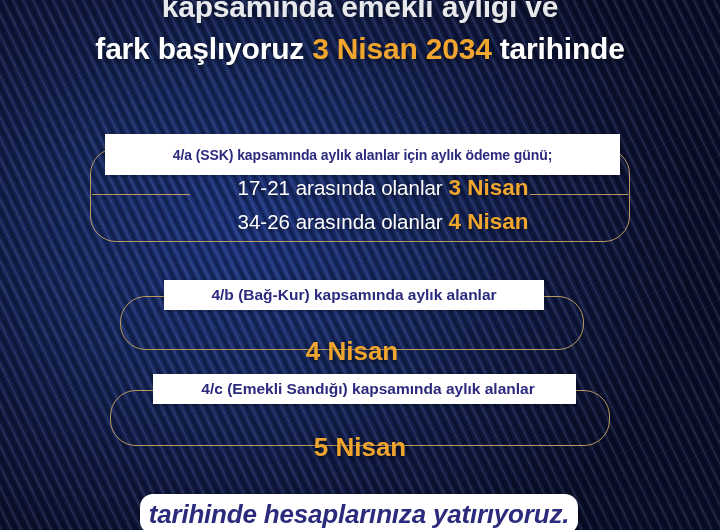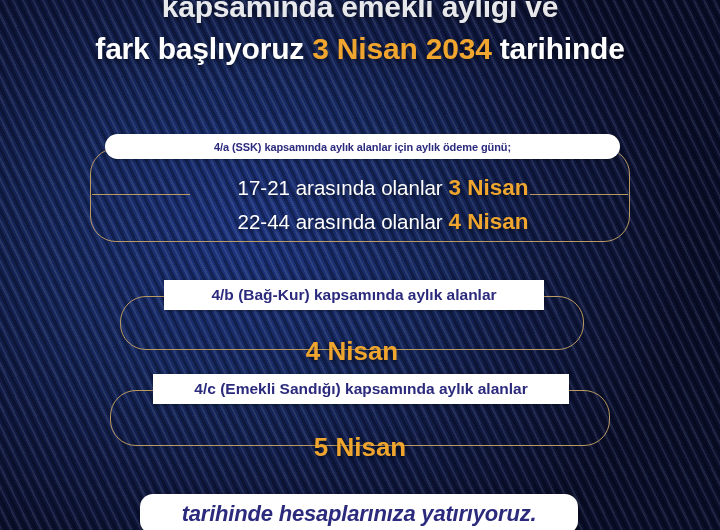--- a/index.html
+++ b/index.html
@@ -53,21 +53,21 @@
     font-weight:bold;
     text-align:center;
     white-space:nowrap;
     z-index:4;
     display:flex;align-items:center;justify-content:center;
     box-shadow:0 1px 3px rgba(0,0,0,.35);
   }
 
   
   #cardA{left:90px;top:148px;width:540px;height:94px;}
-  #plateA{left:15px;top:-14px;width:515px;height:25px;font-size:11px;letter-spacing:-0.1px;border-radius:15px;}
+  #plateA{left:15px;top:-14px;width:515px;height:41px;font-size:14px;letter-spacing:-0.1px;}
   .rowline{
     position:absolute;left:0;right:0;
     text-align:center;white-space:nowrap;
     color:#ffffff;font-size:20.5px;font-weight:500;
     z-index:5;
     text-shadow:0 2px 4px rgba(0,0,0,.5);
     padding-left:46px;
   }
   .rowline b{color:#f0a62e;font-weight:bold;font-size:22.5px;}
   #rowA1{top:27px;}
@@ -89,34 +89,34 @@
   }
   #dateB{bottom:-17px;}
   
   .datepad{
     position:absolute;height:22px;z-index:4;bottom:-11px;
     background:transparent;
   }
 
   
   #cardC{left:110px;top:390px;width:500px;height:56px;}
-  #plateC{left:43px;top:-16px;width:416px;height:30px;font-size:15.5px;}
+  #plateC{left:43px;top:-16px;width:416px;height:30px;font-size:15.5px;padding-left:7px;}
   #dateC{bottom:-17px;margin-top:44px;}
 
   
   #pill{
     position:absolute;left:140px;top:494px;width:438px;height:40px;
     background:#ffffff;border-radius:13px;
     display:flex;align-items:center;justify-content:center;
     z-index:6;
     box-shadow:0 2px 6px rgba(0,0,0,.35);
   }
   #pill span{
     color:#2b2a7d;font-style:italic;font-weight:bold;
-    font-size:22px;white-space:nowrap;letter-spacing:-0.2px;
+    font-size:26px;white-space:nowrap;letter-spacing:-0.2px;
   }
 </style>
 </head>
 <body>
 
 <div id="poster">
 
   <div class="headline">
     <span class="hl-line hl-clip">kapsamında emekli aylığı ve</span>
     <span class="hl-line"><span>fark başlıyoruz </span><span class="hl-accent">3 Nisan 2034</span><span> tarihinde</span></span>
@@ -124,21 +124,21 @@
 
   <div class="card" id="cardA">
     <div class="card-frame"></div>
     <div class="stub" id="stubA-l"></div>
     <div class="stub" id="stubA-r"></div>
 
     <div class="plate" id="plateA">4/a (SSK) kapsamında aylık alanlar için aylık ödeme günü;</div>
 
     <div class="rowline" id="rowA1"><span>17-21 arasında olanlar </span><b>3 Nisan</b></div>
 
-    <div class="rowline" id="rowA2"><span>22-44 arasında olanlar </span><b>4 Nisan</b></div>
+    <div class="rowline" id="rowA2"><span>34-26 arasında olanlar </span><b>4 Nisan</b></div>
   </div>
 
   <div class="card" id="cardB">
     <div class="card-frame"></div>
     <div class="plate" id="plateB">4/b (Bağ-Kur) kapsamında aylık alanlar</div>
     <div class="datepad" style="width: 498px; left: -17px;"></div>
       <div class="bigdate" id="dateB">4 Nisan</div>
   </div>
 
   <div class="card" id="cardC">

